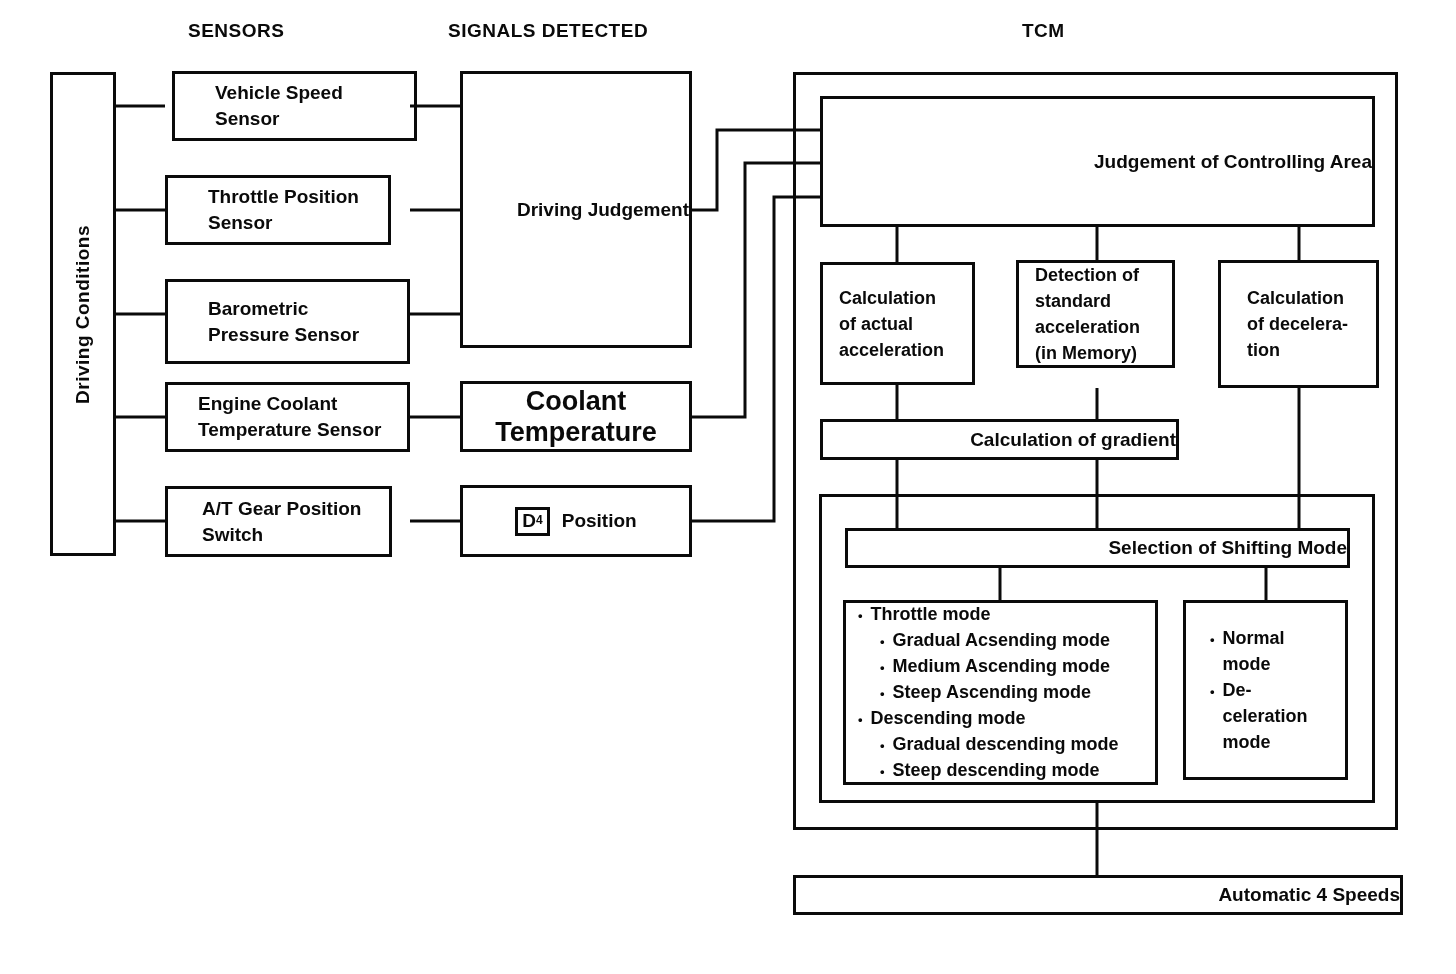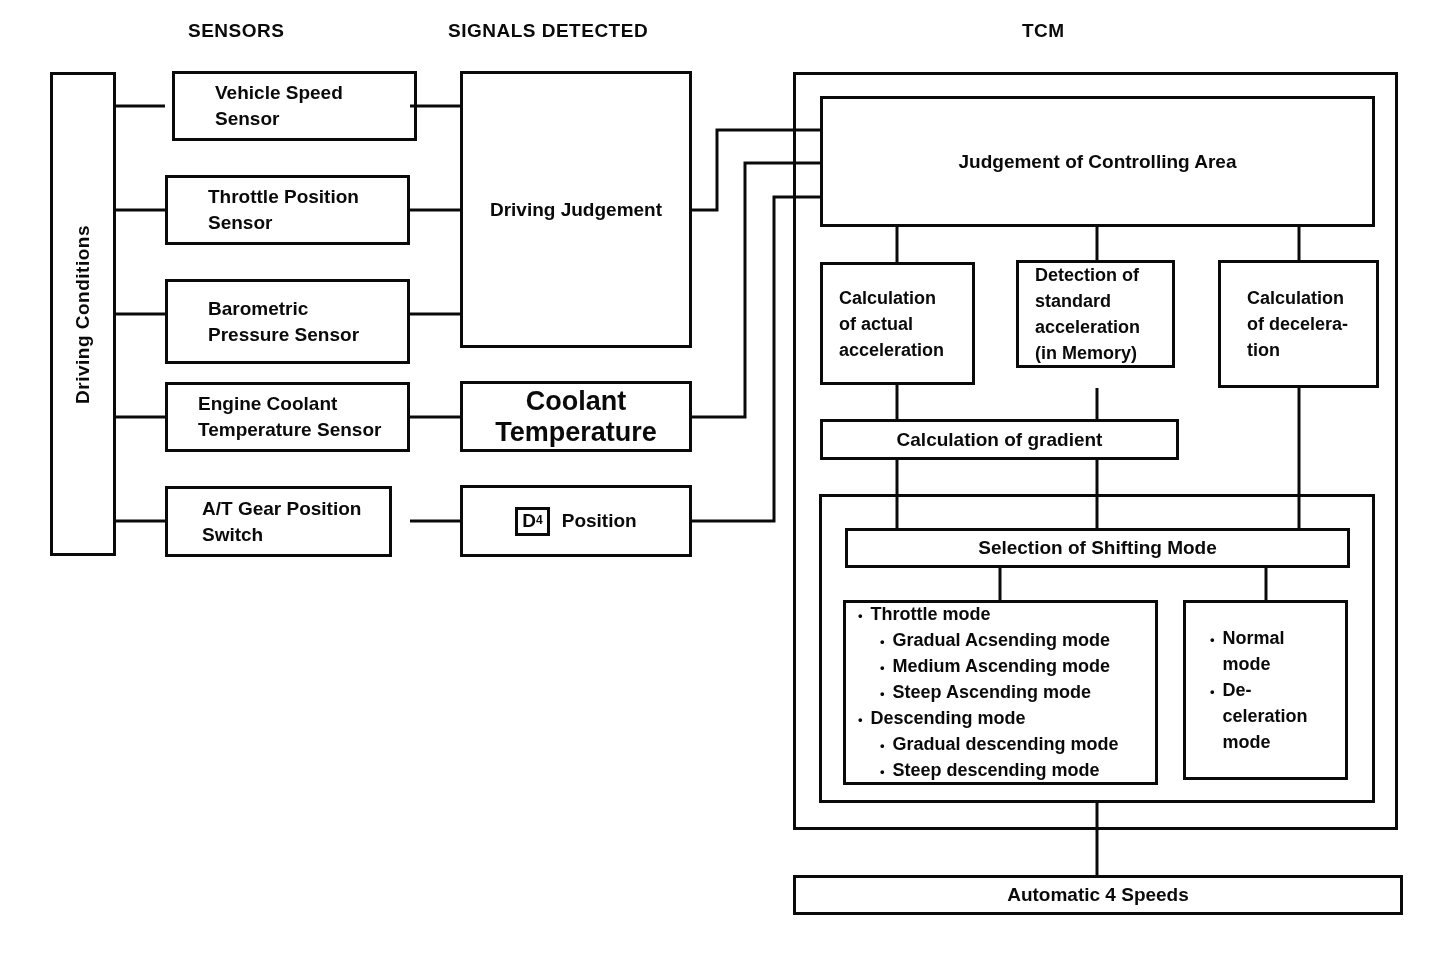--- a/index.html
+++ b/index.html
@@ -24,21 +24,21 @@
   }
   .box {
     position: absolute;
     border: 3px solid #0a0a0a;
     background: #ffffff;
     box-sizing: border-box;
   }
   .center-label {
     display: flex;
     align-items: center;
-    justify-content: center;
+    justify-content: flex-end;
     text-align: center;
     font-size: 19px;
   }
   .left-label {
     display: flex;
     align-items: center;
     font-size: 19px;
     line-height: 26px;
     padding-left: 40px;
     white-space: pre-line;
@@ -116,21 +116,21 @@
   <div class="hdr" style="left:1022px; top:20px; width:150px;">TCM</div>
 
   <div class="box vertical-label" style="left:50px; top:72px; width:66px; height:484px;">
     <span>Driving Conditions</span>
   </div>
 
   <div class="box left-label" style="left:165px; top:71px; width:245px; height:70px;margin-left:7px;">
     <span>Vehicle Speed
 Sensor</span>
   </div>
-  <div class="box left-label" style="left:165px; top:175px; width:245px; height:70px;">
+  <div class="box left-label" style="left:165px; top:175px; width:226px; height:70px;">
     <span>Throttle Position
 Sensor</span>
   </div>
   <div class="box left-label" style="left:165px; top:279px; width:245px; height:85px;">
     <span>Barometric
 Pressure Sensor</span>
   </div>
   <div class="box left-label" style="left:165px; top:382px; width:245px; height:70px; padding-left:30px;">
     <span>Engine Coolant
 Temperature Sensor</span>

